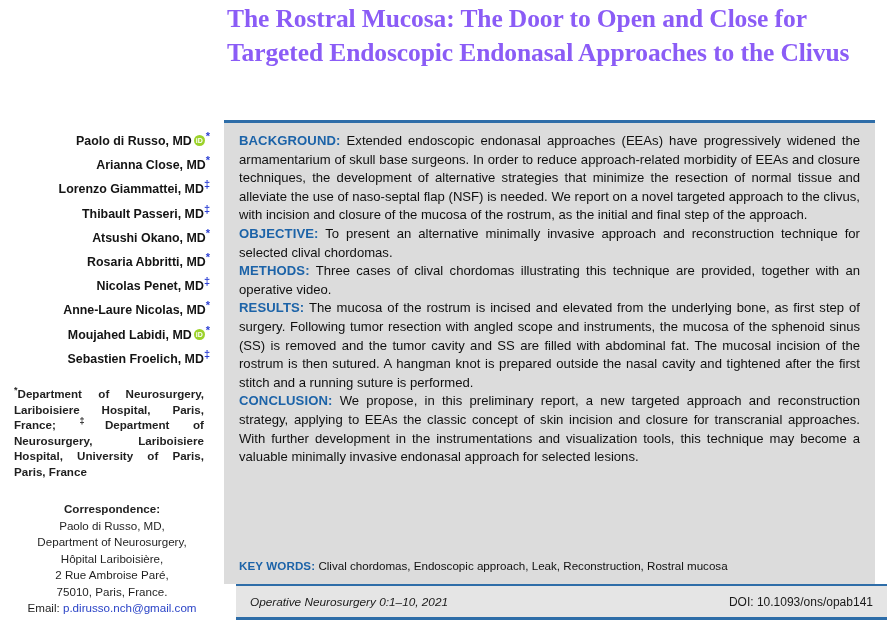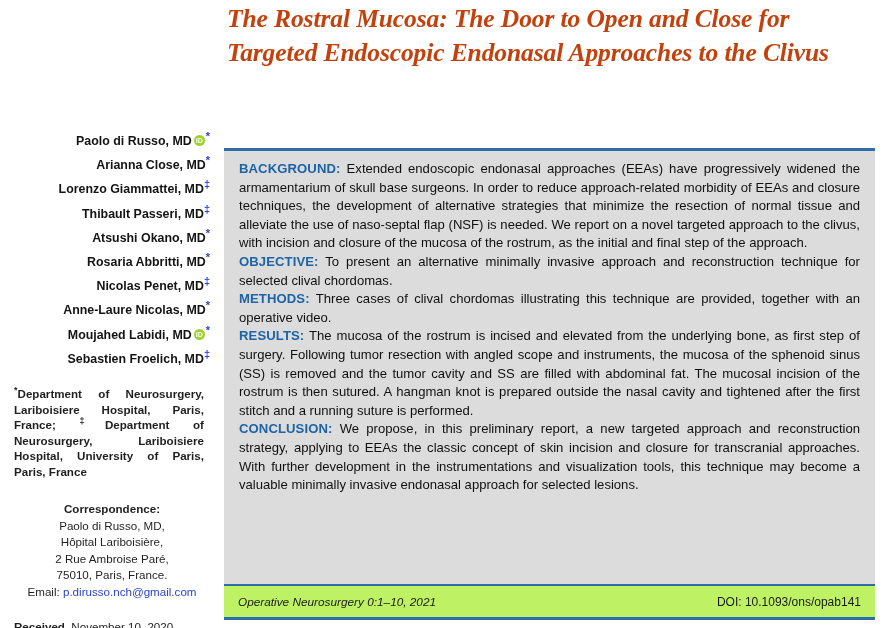--- a/index.html
+++ b/index.html
@@ -20,22 +20,21 @@
   #article-title {
     position: absolute;
     left: 227px;
     top: 2px;
     width: 655px;
     font-family: "Liberation Serif", serif;
     font-weight: bold;
     font-size: 25.5px;
     line-height: 34px;
     letter-spacing: -0.1px;
-    color: #c2410c;
-    font-style: italic;
+    color: #8b5cf6;
   }
 
   
   #left-col {
     position: absolute;
     left: 14px;
     top: 129px;
     width: 196px;
   }
 
@@ -124,21 +123,20 @@
   #abstract-panel {
     position: absolute;
     left: 224px;
     top: 120px;
     width: 651px;
     height: 464px;
     background: #dcdcdc;
     border-top: 3px solid #2e6da8;
     box-sizing: border-box;
     padding: 9px 15px 0 15px;
-    margin-top: 28px;
   }
 
   .abs-section {
     font-size: 13.1px;
     line-height: 18.6px;
     text-align: justify;
     color: #101010;
     margin-bottom: 0;
   }
   .abs-label {
@@ -154,25 +152,25 @@
     bottom: 11px;
     font-size: 11.6px;
     line-height: 15px;
     color: #101010;
   }
   #keywords-row .abs-label { font-size: 11.6px; }
 
   
   #footer-band {
     position: absolute;
-    left: 224px;
+    left: 236px;
     top: 584px;
     width: 651px;
     height: 36px;
-    background: #bef264;
+    background: #e5e5e5;
     border-top: 2px solid #2e6da8;
     border-bottom: 3px solid #2e6da8;
     box-sizing: border-box;
     display: flex;
     align-items: center;
     justify-content: space-between;
     padding: 0 14px;
   }
   #journal-citation {
     font-style: italic;
@@ -222,20 +220,21 @@
     <div class="author-line">
       <span>Sebastien Froelich, MD</span><span class="sup-mark">‡</span>
     </div>
   </div>
 
   <div id="affiliations"><span class="aff-sup">*</span><span>Department of Neurosurgery, Lariboisiere Hospital, Paris, France; </span><span class="aff-sup">‡</span><span>Department of Neurosurgery, Lariboisiere Hospital, University of Paris, Paris, France</span></div>
 
   <div id="correspondence-block">
     <span class="corr-head">Correspondence:</span>
     <span class="corr-line">Paolo di Russo, MD,</span>
+    <span class="corr-line">Department of Neurosurgery,</span>
     <span class="corr-line">Hôpital Lariboisière,</span>
     <span class="corr-line">2 Rue Ambroise Paré,</span>
     <span class="corr-line">75010, Paris, France.</span>
     <span class="corr-line"><span>Email: </span><a class="email-link" href="#">p.dirusso.nch@gmail.com</a></span>
   </div>
 
   <div id="dates-block">
     <span class="date-line"><b>Received,</b><span> November 10, 2020.</span></span>
 
   </div>
@@ -247,19 +246,20 @@
   <div class="abs-section"><span class="abs-label">BACKGROUND:</span><span> Extended endoscopic endonasal approaches (EEAs) have progressively widened the armamentarium of skull base surgeons. In order to reduce approach-related morbidity of EEAs and closure techniques, the development of alternative strategies that minimize the resection of normal tissue and alleviate the use of naso-septal flap (NSF) is needed. We report on a novel targeted approach to the clivus, with incision and closure of the mucosa of the rostrum, as the initial and final step of the approach.</span></div>
 
   <div class="abs-section"><span class="abs-label">OBJECTIVE:</span><span> To present an alternative minimally invasive approach and reconstruction technique for selected clival chordomas.</span></div>
 
   <div class="abs-section"><span class="abs-label">METHODS:</span><span> Three cases of clival chordomas illustrating this technique are provided, together with an operative video.</span></div>
 
   <div class="abs-section"><span class="abs-label">RESULTS:</span><span> The mucosa of the rostrum is incised and elevated from the underlying bone, as first step of surgery. Following tumor resection with angled scope and instruments, the mucosa of the sphenoid sinus (SS) is removed and the tumor cavity and SS are filled with abdominal fat. The mucosal incision of the rostrum is then sutured. A hangman knot is prepared outside the nasal cavity and tightened after the first stitch and a running suture is performed.</span></div>
 
   <div class="abs-section"><span class="abs-label">CONCLUSION:</span><span> We propose, in this preliminary report, a new targeted approach and reconstruction strategy, applying to EEAs the classic concept of skin incision and closure for transcranial approaches. With further development in the instrumentations and visualization tools, this technique may become a valuable minimally invasive endonasal approach for selected lesions.</span></div>
 
+  <div id="keywords-row"><span class="abs-label">KEY WORDS:</span><span> Clival chordomas, Endoscopic approach, Leak, Reconstruction, Rostral mucosa</span></div>
 
 </div>
 
 <div id="footer-band">
   <div id="journal-citation">Operative Neurosurgery 0:1–10, 2021</div>
   <div id="doi-text">DOI: 10.1093/ons/opab141</div>
 </div>
 
 </body></html>

